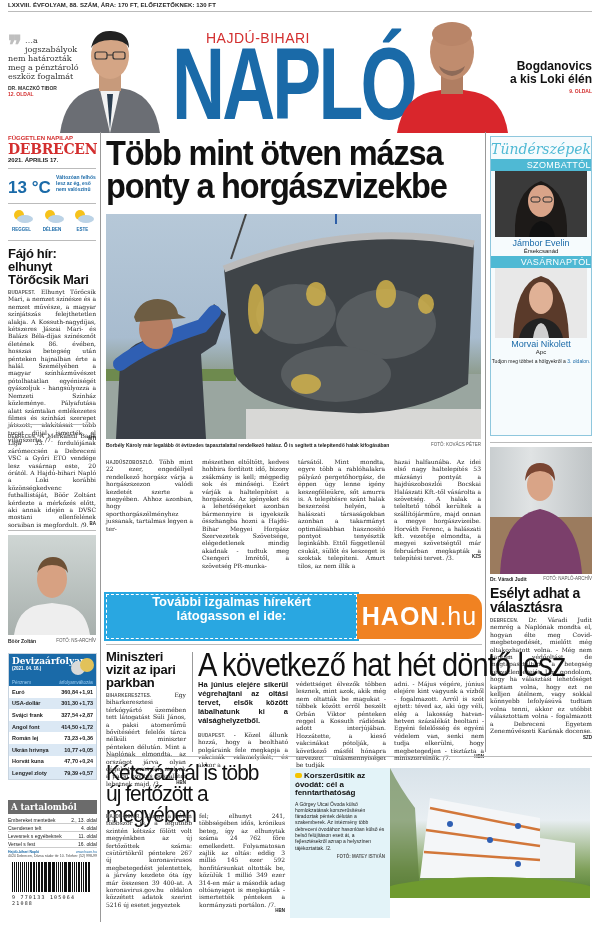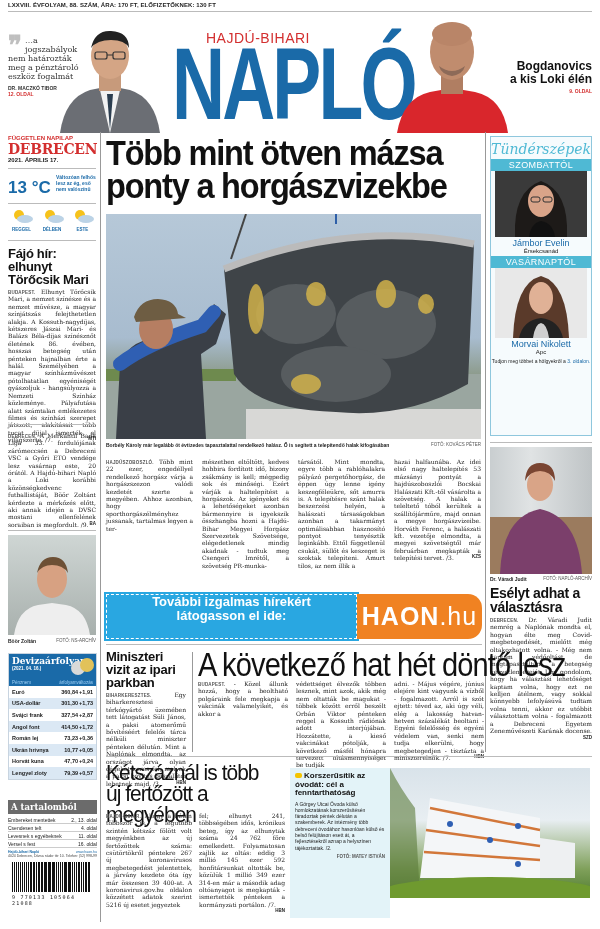--- a/index.html
+++ b/index.html
@@ -51,21 +51,21 @@
 .barcode{left:12px;top:862px;width:78px;height:30px;display:flex;gap:1px}
 .barcode span{background:#111;height:100%}
 .bcnum{left:12px;top:894px;width:80px;font:5px "DejaVu Sans Mono",monospace;letter-spacing:1.2px}
 .lead-h{left:106px;top:136px;font:bold 35px/33px "Liberation Sans",sans-serif;color:#111;letter-spacing:-1.3px;transform:scaleX(.93);transform-origin:left top;white-space:nowrap}
 .photo-main{left:106px;top:214px;width:375px;height:225px;overflow:hidden;background:linear-gradient(#b6c8d8 0%,#a8bccf 55%,#8c9a8a 72%,#aab 100%)}
 .side-ad{left:490px;top:136px;width:102px;height:300px;border:1px solid #8fc7dd;background:#f6fbfd}
 .side-ad .hd{background:#4fb9d4;color:#fff;text-align:center;padding:2px 0 3px}
 .side-ad .hd .s{font:5px "Liberation Sans",sans-serif}
 .side-ad .hd .b{font:bold 16px/16px "Liberation Sans",sans-serif;letter-spacing:.5px}
 .side-ad .script{text-align:center;font:italic 14px "DejaVu Serif",serif;color:#4fb9d4;margin:4px 0 2px}
-.side-ad .band{background:#4fb9d4;color:#fff;text-align:center;font:9px "Liberation Sans",sans-serif;letter-spacing:.4px;padding:1px 0}
+.side-ad .band{background:#4fb9d4;color:#fff;text-align:right;font:9px "Liberation Sans",sans-serif;letter-spacing:.4px;padding:1px 0}
 .side-ad .nm{text-align:center;font:9px/9px "Liberation Sans",sans-serif;color:#1a6aa8;margin-top:2px}
 .side-ad .pl{text-align:center;font:6px "Liberation Sans",sans-serif;color:#222}
 .side-ad .more{text-align:center;font:5px/6px "Liberation Sans",sans-serif;color:#222;margin-top:3px}
 .side-ad .more span{color:#1a6aa8}
 .deck{font:bold 9.5px/11px "Liberation Sans",sans-serif;color:#111}
 .cols4{left:106px;top:458px;width:376px;display:flex;gap:9px}
 .cols4 .c{width:87px}
 .haon-banner{left:106px;top:594px;width:376px;height:45px;display:flex}
 .hb-l{flex:1;background:#29a7e1;border:1px dashed #fff;outline:2px solid #29a7e1;color:#fff;font:bold 13px/14px "Liberation Sans",sans-serif;display:flex;justify-content:center;text-align:center}
 .hb-r{width:125px;background:#f08222;border-radius:0 14px 14px 0;color:#fff;display:flex;align-items:center;justify-content:center;font:bold 25px "Liberation Sans",sans-serif;letter-spacing:1px}
@@ -413,20 +413,21 @@
   <div class="h-small">Miniszteri vizit az ipari parkban</div>
   <div class="body" style="margin-top:2px"><span class="dl">BIHARKERESZTES.</span> <span>Egy biharkeresztesi térkógyártó üzemében tett látogatást Süli János, a paksi atomerőmű bővítéséért felelős tárca nélküli miniszter pénteken délután. Mint a Naplónak elmondta, az országot járva olyan cégeket keres fel, melyek a paksi bővítés beszállítói lehetnek majd. /3.</span> <span class="sig">HBN</span></div>
 </div>
 <div class="abs vrule" style="left:192px;top:652px;height:100px"></div>
 
 <div class="abs" style="left:198px;top:648px;width:290px">
   <div class="headline-big">A következő hat hét döntő lesz</div>
 </div>
 <div class="abs body" style="left:198px;top:680px;width:290px;display:flex;gap:8px">
   <div style="width:90px">
+    <div class="deck" style="font-size:7.5px;line-height:9px;margin-bottom:6px">Ha június elejére sikerül végrehajtani az oltási tervet, elsők között lábalhatunk ki a válsághelyzetből.</div>
     <span class="dl">BUDAPEST.</span> <span>- Közel állunk hozzá, hogy a beoltható polgáraink fele megkapja a vakcinák valamelyikét, és akkor a</span>
   </div>
   <div style="width:90px">védettséget élvezők többen lesznek, mint azok, akik még nem oltatták be magukat - többek között erről beszélt Orbán Viktor pénteken reggel a Kossuth rádiónak adott interjújában. Hozzátette, a kieső vakcinákat pótolják, a következő másfél hónapra tervezett oltásmennyiséget be tudják</div>
   <div style="width:90px"><span>adni. - Május végére, június elejére kint vagyunk a vízből - fogalmazott. Arról is szót ejtett: téved az, aki úgy véli, elég a lakosság hatvan-hetven százalékát beoltani - Egyéni felelősség és egyéni védelem van, senki nem tudja elkerülni, hogy megbetegedjen - tisztázta a miniszterelnök. /7.</span> <span class="sig">HBN</span></div>
 </div>
 <div class="abs hrule" style="left:106px;top:756px;width:486px"></div>
 
 <div class="abs" style="left:106px;top:762px;width:180px">
   <div class="headline-big" style="font-size:22px;line-height:21px;white-space:normal;transform:scaleX(.95)">Kétszáznál is több új fertőzött a megyében</div>
 </div>

